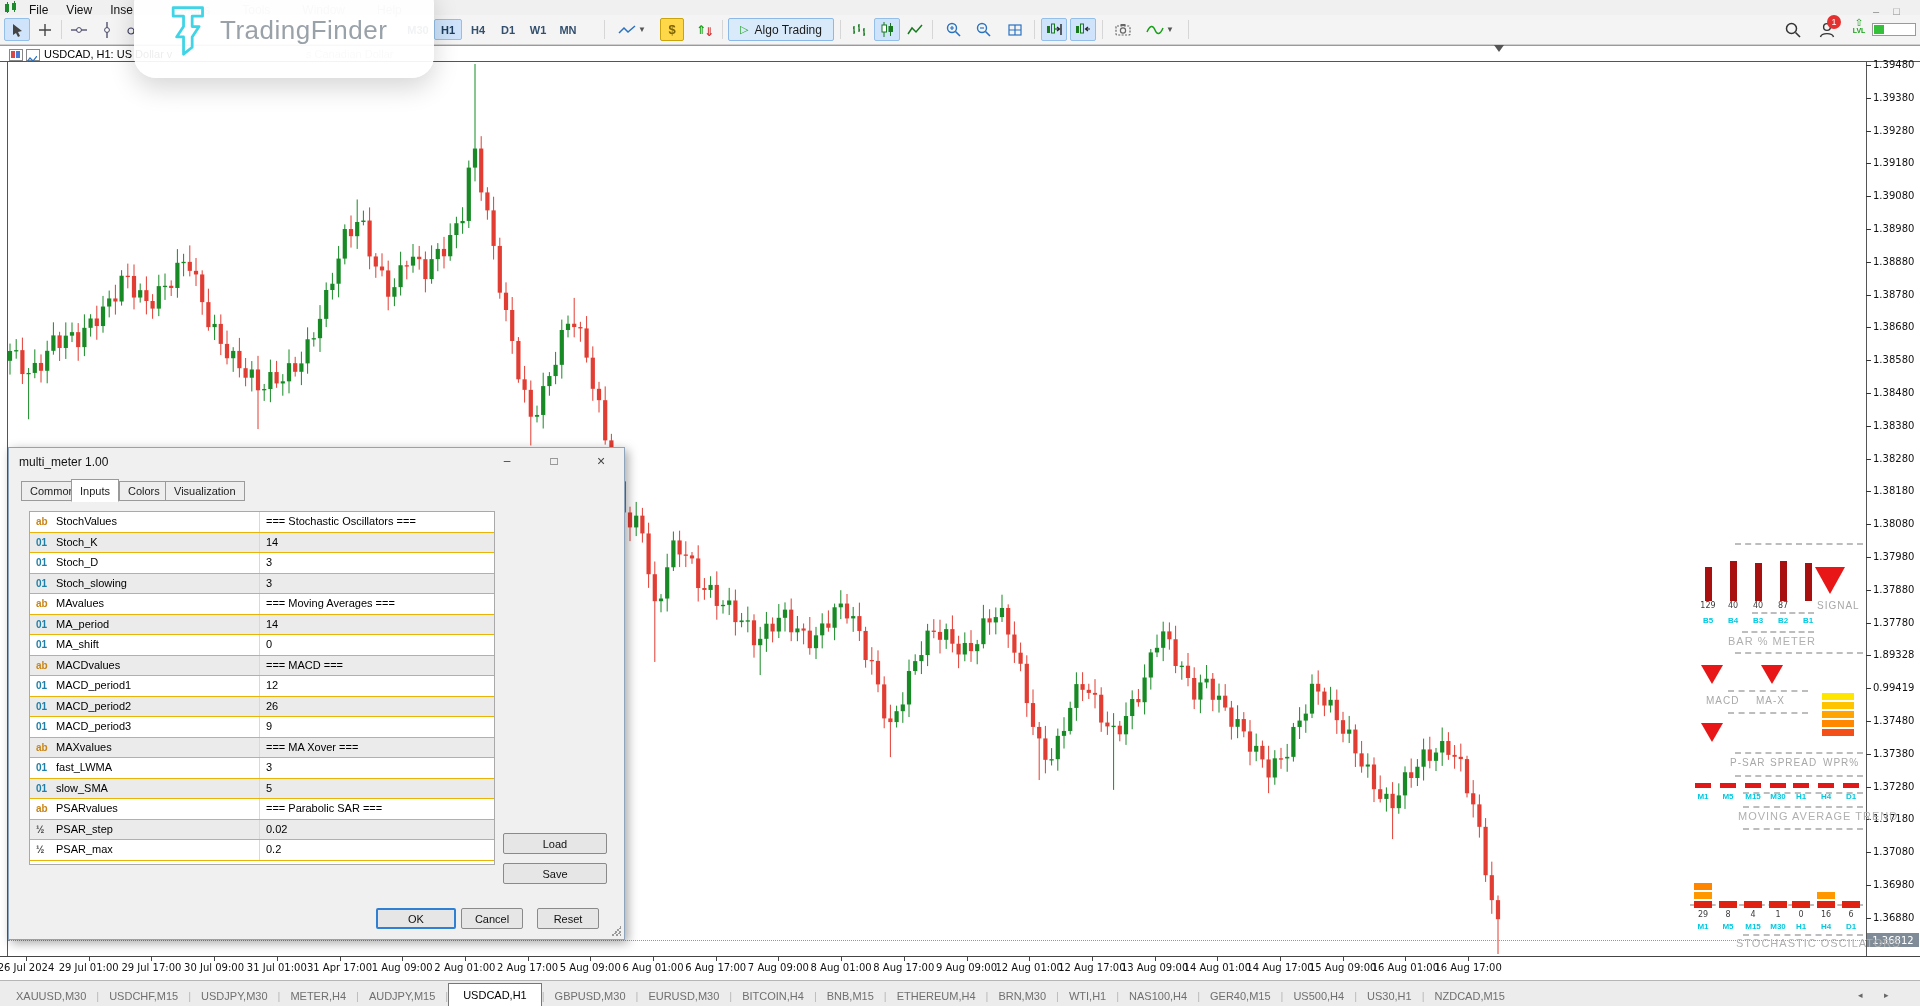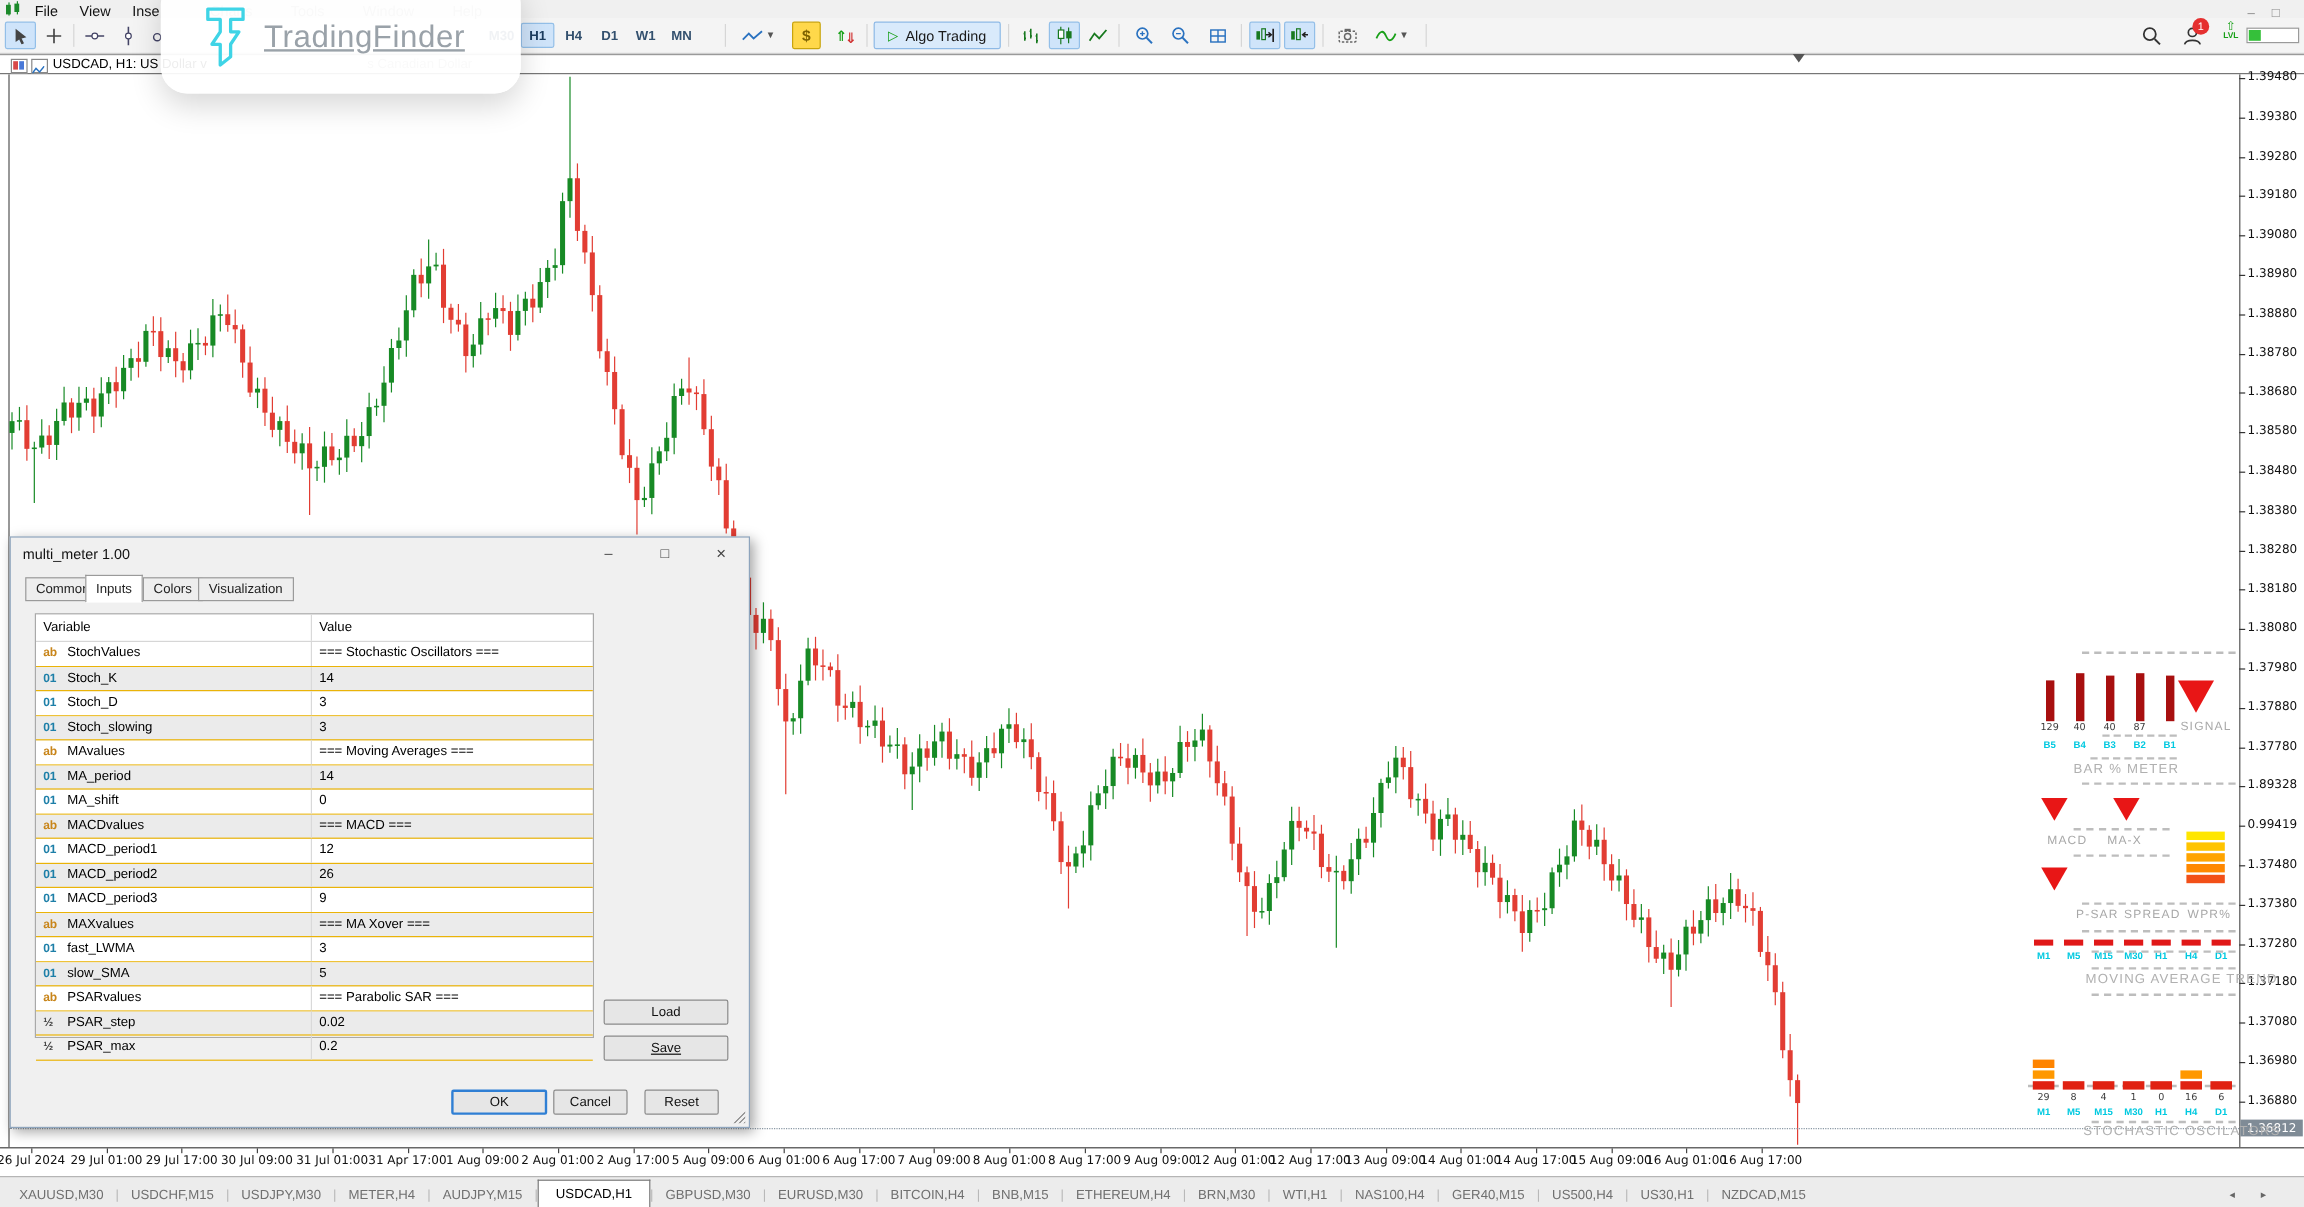--- a/index.html
+++ b/index.html
@@ -903,21 +903,21 @@
         <div class="cy" style="left: 161px; top: 482px;">D1</div>
       </div>
     <div class="dash" style="top:494px;left:53px;width:120px;"></div>
     <div class="mmtitle" style="left:32px;top:497px;">STOCHASTIC OSCILATORS</div>
   </div>
 
   <div id="wm-card">
     <svg width="38" height="52" viewBox="0 0 44 60" style="margin-left:34px;">
       <path d="M6 14 L6 4 L40 4 L40 14 L28 14 L28 26 L36 26 L28 38 L28 50 L18 58 L18 38 L10 38 L18 26 L18 14 Z" fill="none" stroke="#3fd4e6" stroke-width="3.2" stroke-linejoin="round"></path>
     </svg>
-    <span id="wm-text" style="margin-left:14px;text-decoration:underline;">TradingFinder</span>
+    <span id="wm-text" style="margin-left:14px;">TradingFinder</span>
   </div>
 
   <div id="time-axis">
       <div class="ttick" style="left: 26px;"></div>
       <div class="tlabel" style="left: 26px;">26 Jul 2024</div>
       <div class="ttick" style="left: 88.7px;"></div>
       <div class="tlabel" style="left: 88.7px;">29 Jul 01:00</div>
       <div class="ttick" style="left: 151.4px;"></div>
       <div class="tlabel" style="left: 151.4px;">29 Jul 17:00</div>
       <div class="ttick" style="left: 214.1px;"></div>
@@ -1010,24 +1010,20 @@
     <div class="dlg-ctl" style="left:483px;">–</div>
     <div class="dlg-ctl" style="left:530px;">□</div>
     <div class="dlg-ctl" style="left:577px;font-size:14px;">×</div>
 
     <div class="dtab" style="left:12px;">Common</div>
     <div class="dtab active" style="left:62px;">Inputs</div>
     <div class="dtab" style="left:110px;">Colors</div>
     <div class="dtab" style="left:156px;">Visualization</div>
 
     <div id="dtable">
-      <div class="trow head">
-        <span class="tc1">Variable</span>
-        <span class="tc2">Value</span>
-      </div>
       <div id="dtable-rows">
           <div class="trow">
             <span class="tc1">
               <span class="ticon c-ab">ab</span>
               <span>StochValues</span>
             </span>
             <span class="tc2">=== Stochastic Oscillators ===</span>
           </div>
           <div class="trow alt">
             <span class="tc1">
@@ -1138,19 +1134,19 @@
             <span class="tc1">
               <span class="ticon c-half">½</span>
               <span>PSAR_max</span>
             </span>
             <span class="tc2">0.2</span>
           </div>
         </div>
     </div>
 
     <div class="dbtn" style="left:494px;top:385px;width:104px;">Load</div>
-    <div class="dbtn" style="left:494px;top:415px;width:104px;text-decoration:underline;">Save</div>
+    <div class="dbtn" style="left:494px;top:415px;width:104px;">Save</div>
     <div class="dbtn primary" style="left:367px;top:460px;width:80px;">OK</div>
     <div class="dbtn" style="left:452px;top:460px;width:62px;">Cancel</div>
     <div class="dbtn" style="left:528px;top:460px;width:62px;">Reset</div>
     <div id="dlg-grip"></div>
   </div>
 </div>
 
 </body></html>

